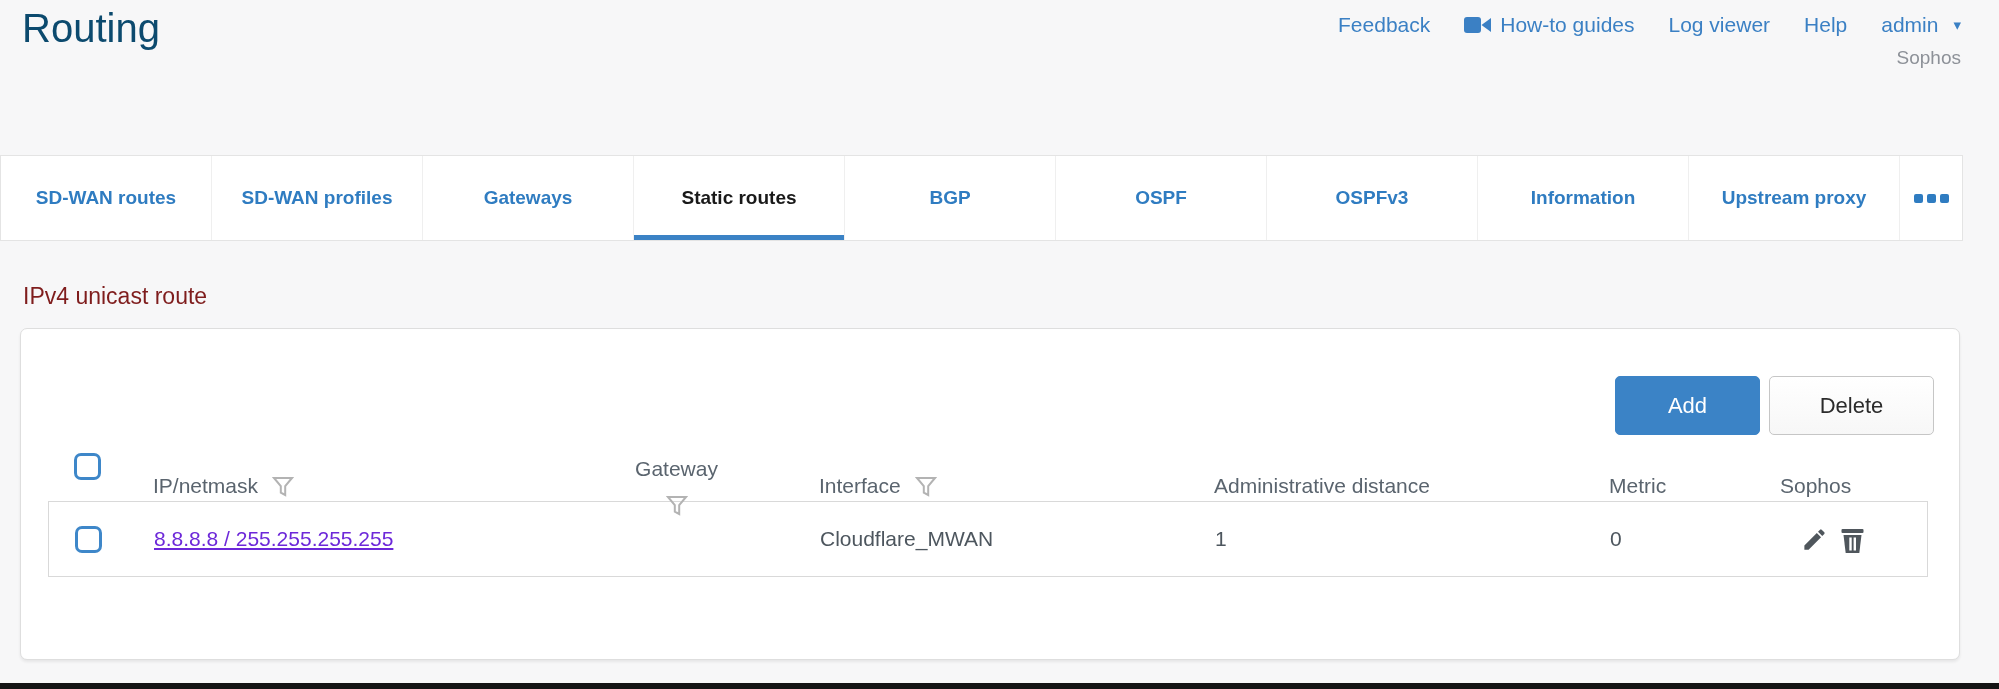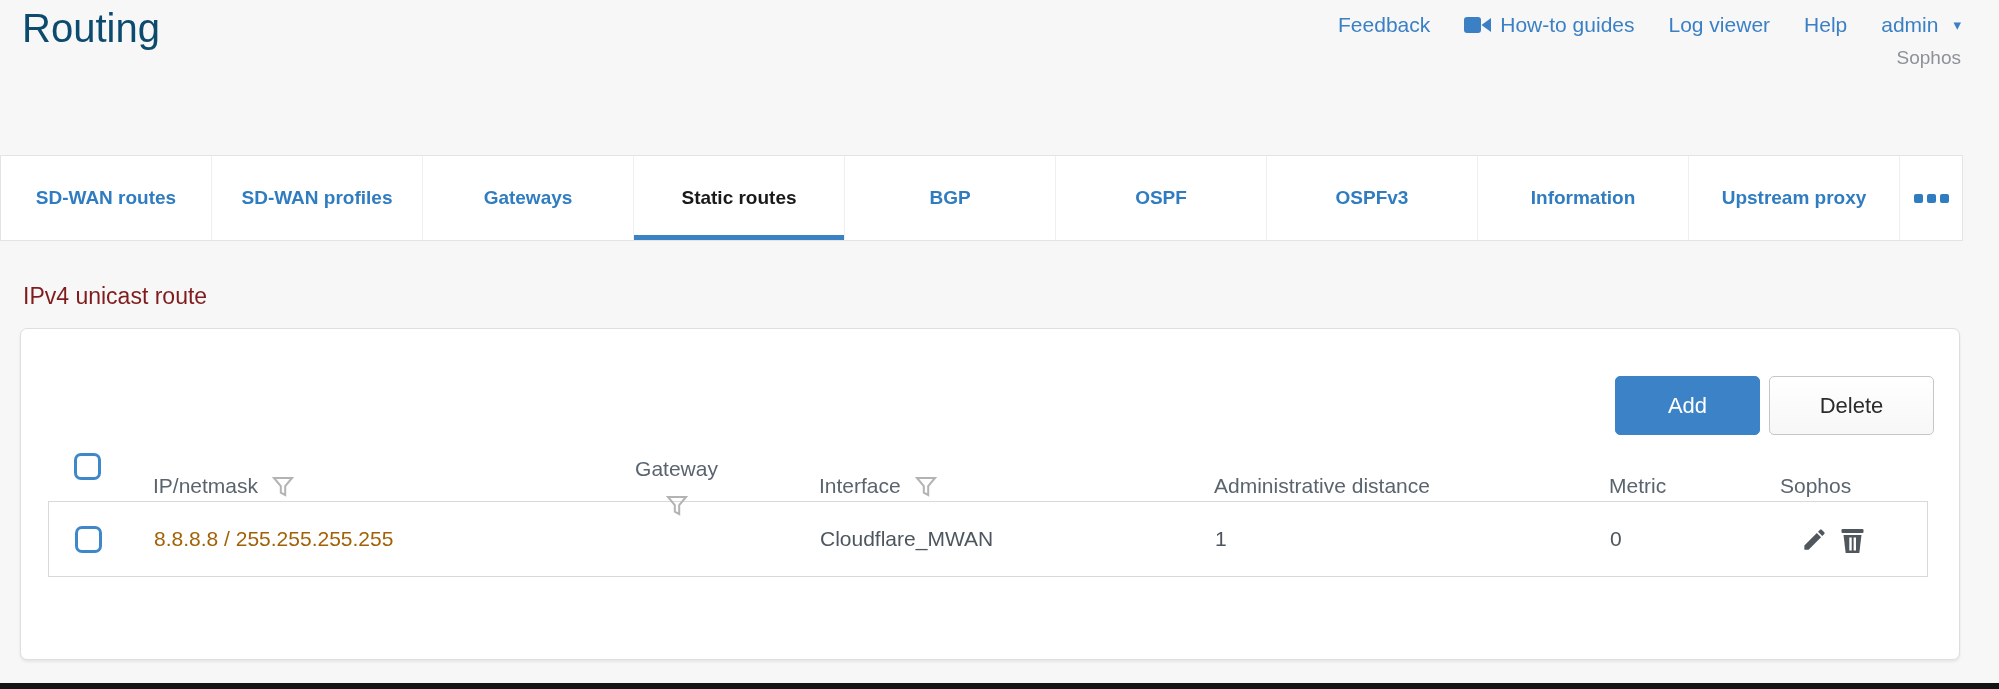--- a/index.html
+++ b/index.html
@@ -102,21 +102,21 @@
   .col-if { width:395px; padding-left:20px; }
   .col-ad { width:395px; padding-left:20px; }
   .col-metric { width:171px; padding-left:20px; }
   .col-manage { flex:1; padding-left:20px; display:flex; align-items:center; }
   .hcell { display:flex; align-items:center; gap:14px; white-space:nowrap;margin-top:40px; }
   .checkbox {
     width:27px; height:27px; background:#ffffff;
     border:3px solid #3e87c9; border-radius:7px; cursor:pointer;
   }
   .funnel svg { display:block; stroke:#b3b3b3; fill:none; stroke-width:2px; cursor:pointer; }
-  .ip-link { color:#a16207; cursor:pointer; }
+  .ip-link { color:#6d28d9; text-decoration:underline; cursor:pointer; }
   .manage-icons { display:flex; align-items:center; gap:12px; margin-left:20px; }
   .micon svg { display:block; fill:#4f565c; cursor:pointer; }
   
   .bottom-bar {
     position:absolute; left:0; bottom:0; width:1999px; height:6px; background:#141414;
   }
 </style>
 </head>
 <body>
 

